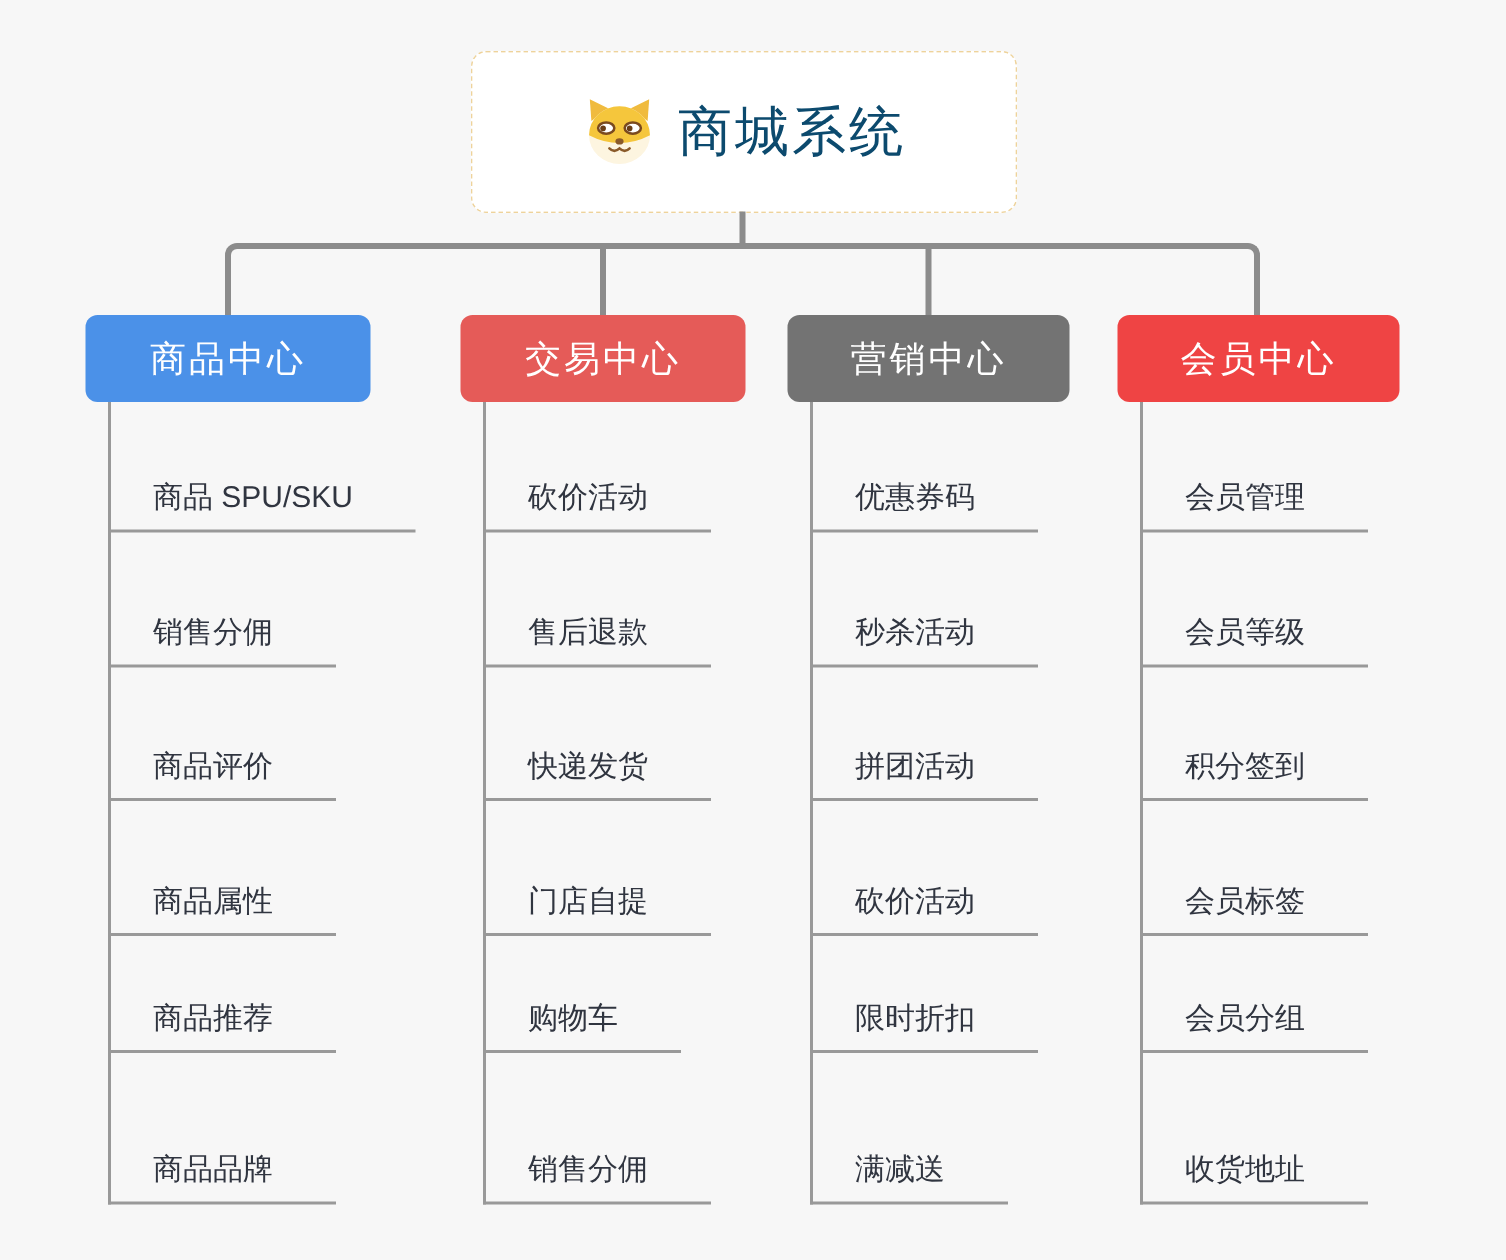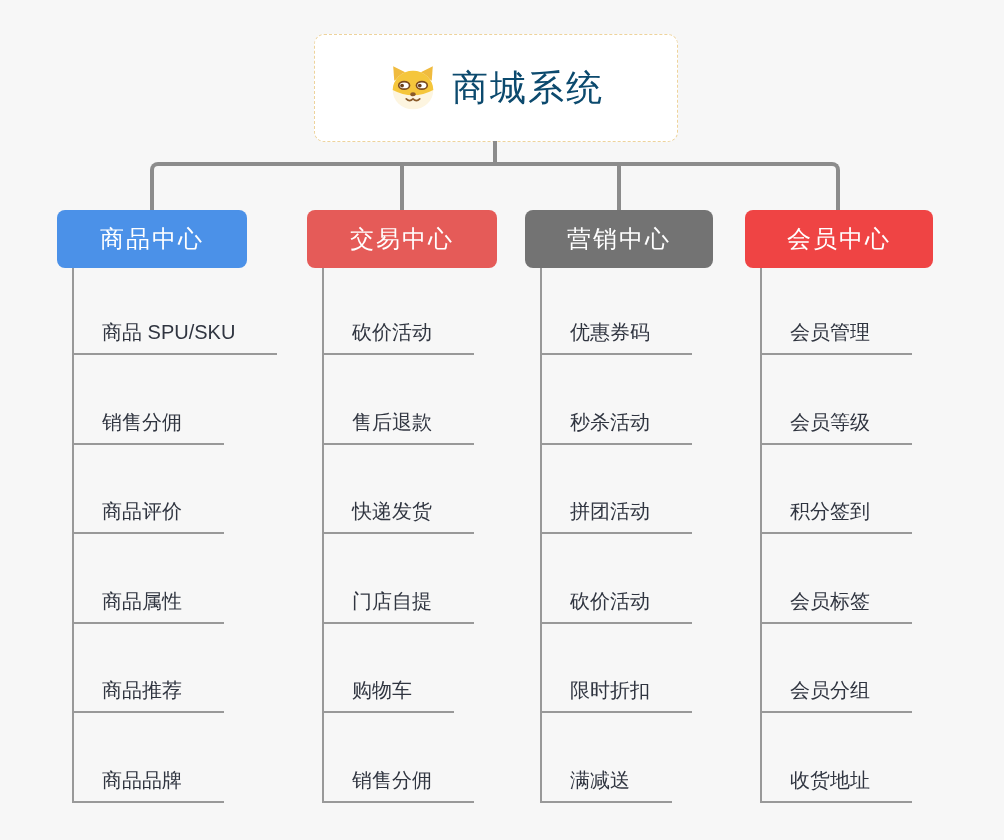--- a/index.html
+++ b/index.html
@@ -82,21 +82,21 @@
     padding:0 42px 6px 30px;
     border-bottom:2px solid #999999;
     font-size:20px;line-height:30px;
     color:#303540;
     white-space:nowrap;
   }
   .leaf-0{top:107px;}
   .leaf-1{top:197px;}
   .leaf-2{top:286px;}
   .leaf-3{top:376px;}
-  .leaf-4{top:465px;}
+  .leaf-4{top:454px;}
   .leaf-5{top:555px;}
 </style>
 </head>
 <body>
 
 <div class="canvas">
 
   <div class="root-node">
     <svg class="root-icon" viewBox="0 0 48 44" aria-hidden="true">
       <polygon points="5,1 17,7 6,15" fill="#f0bb3e"></polygon>

